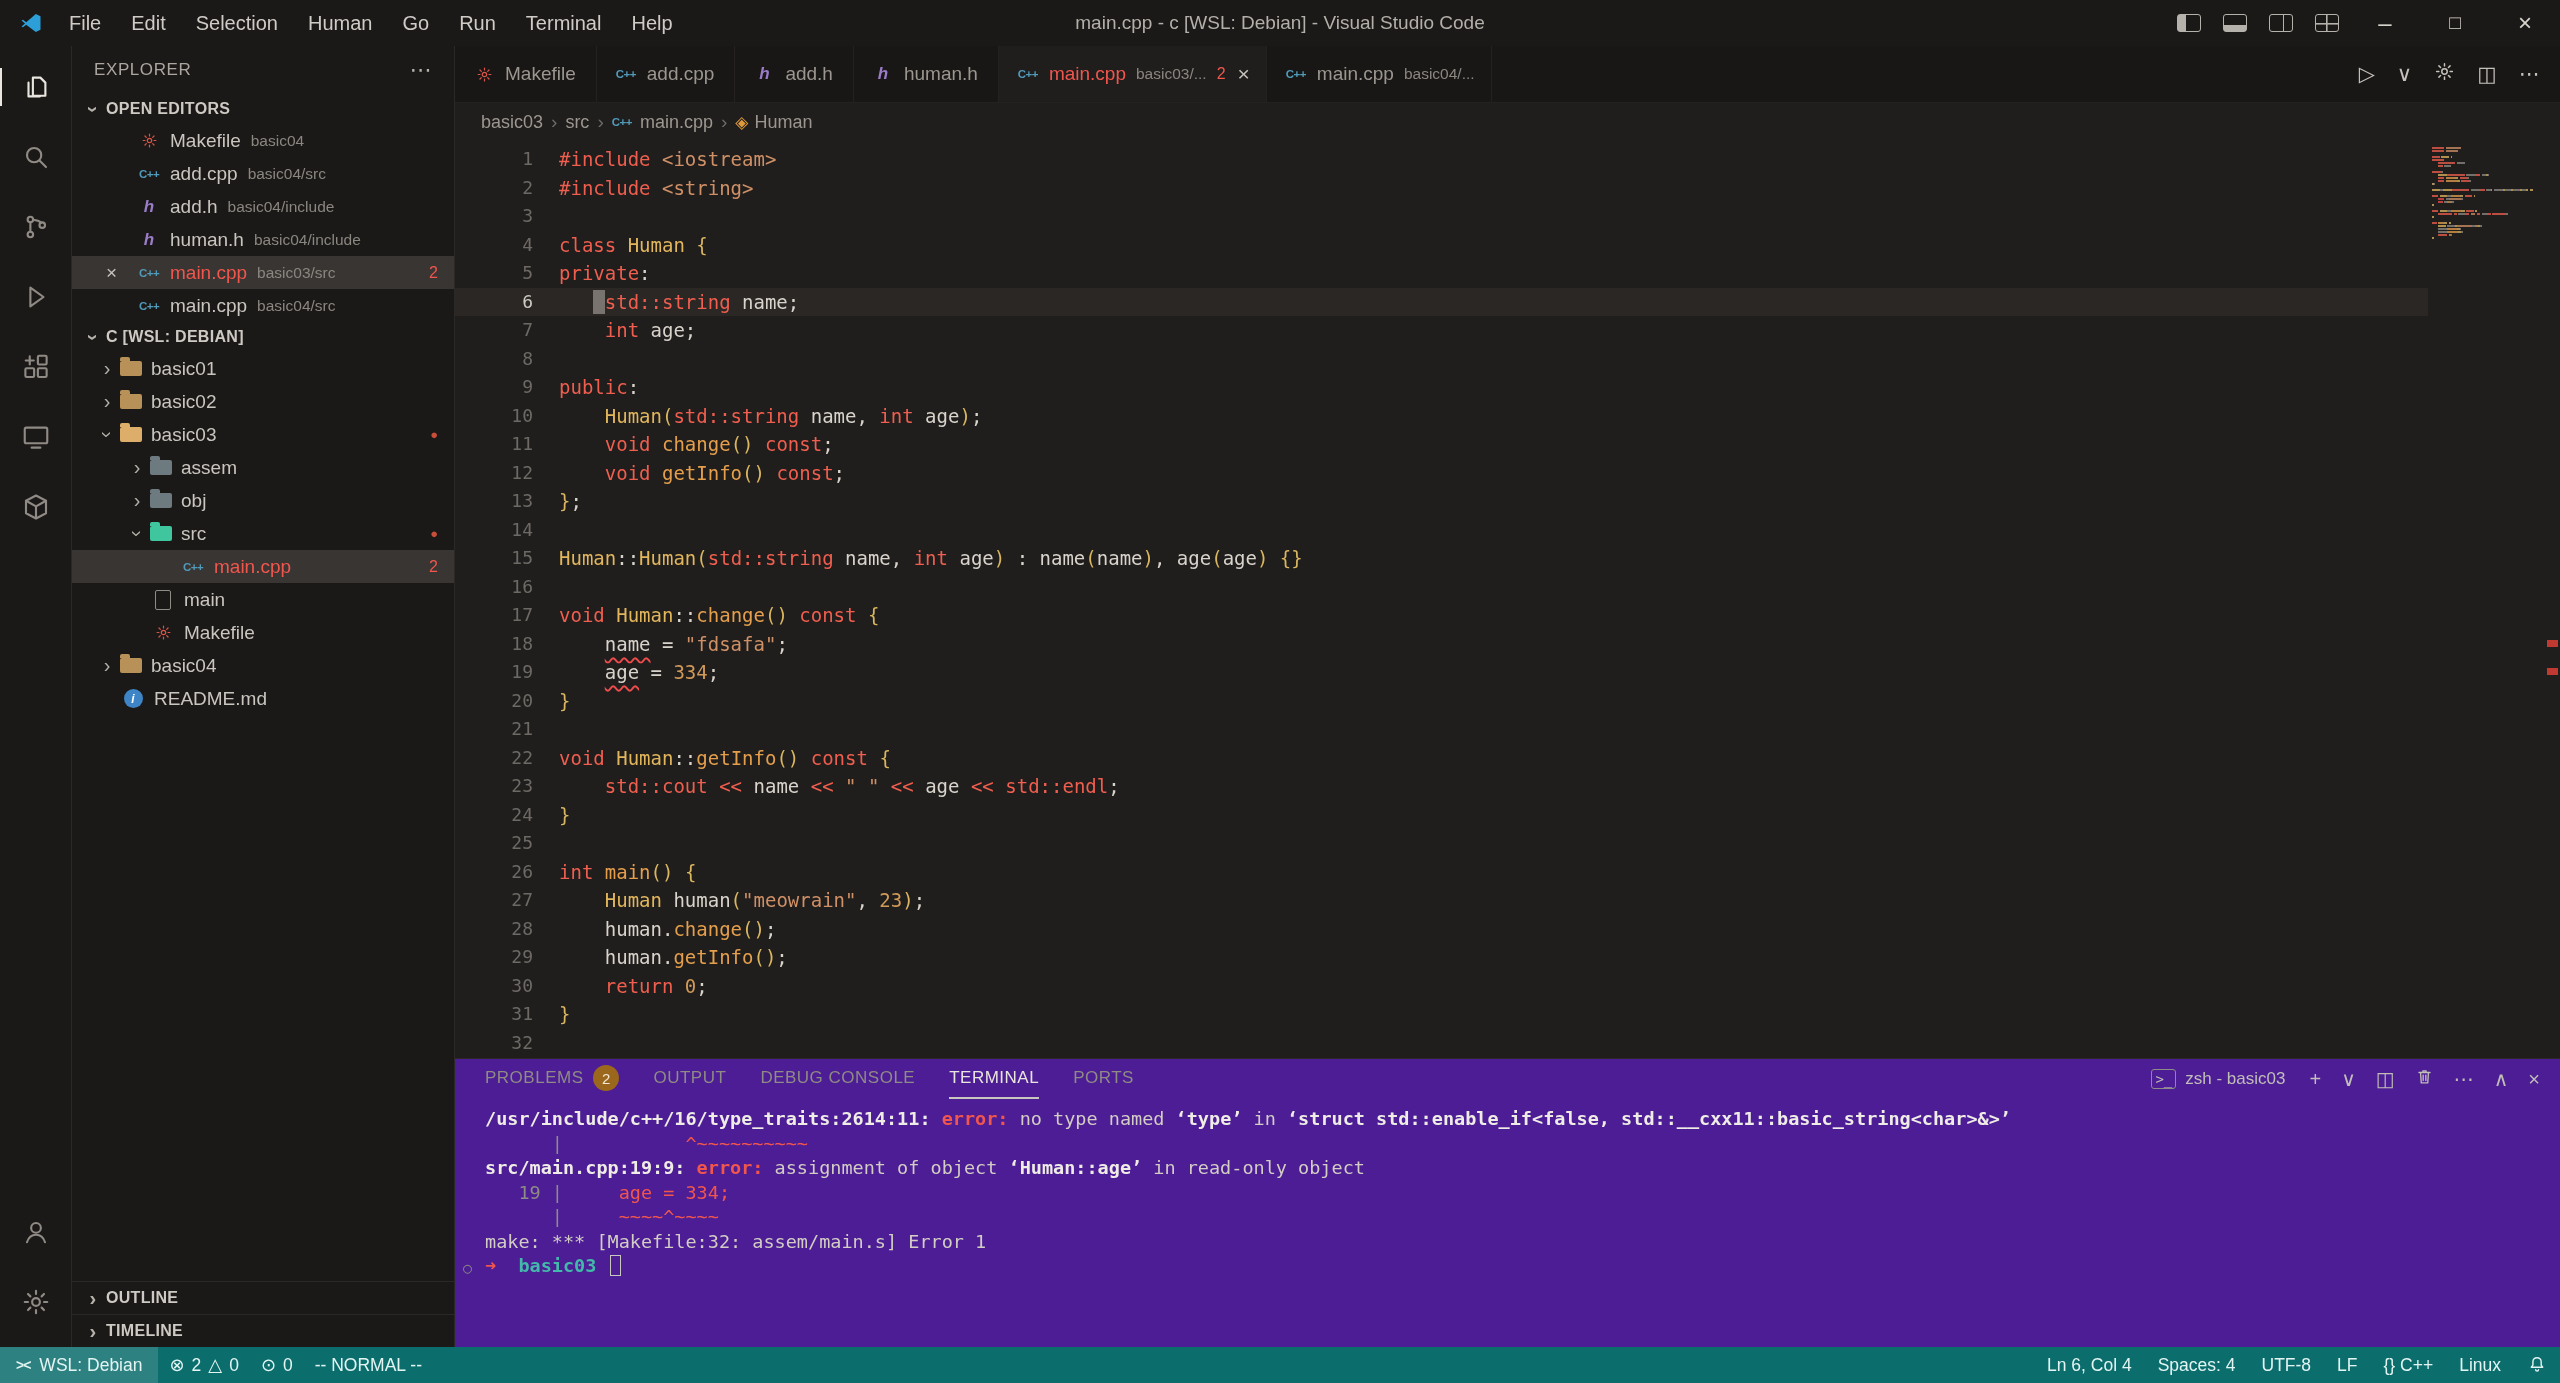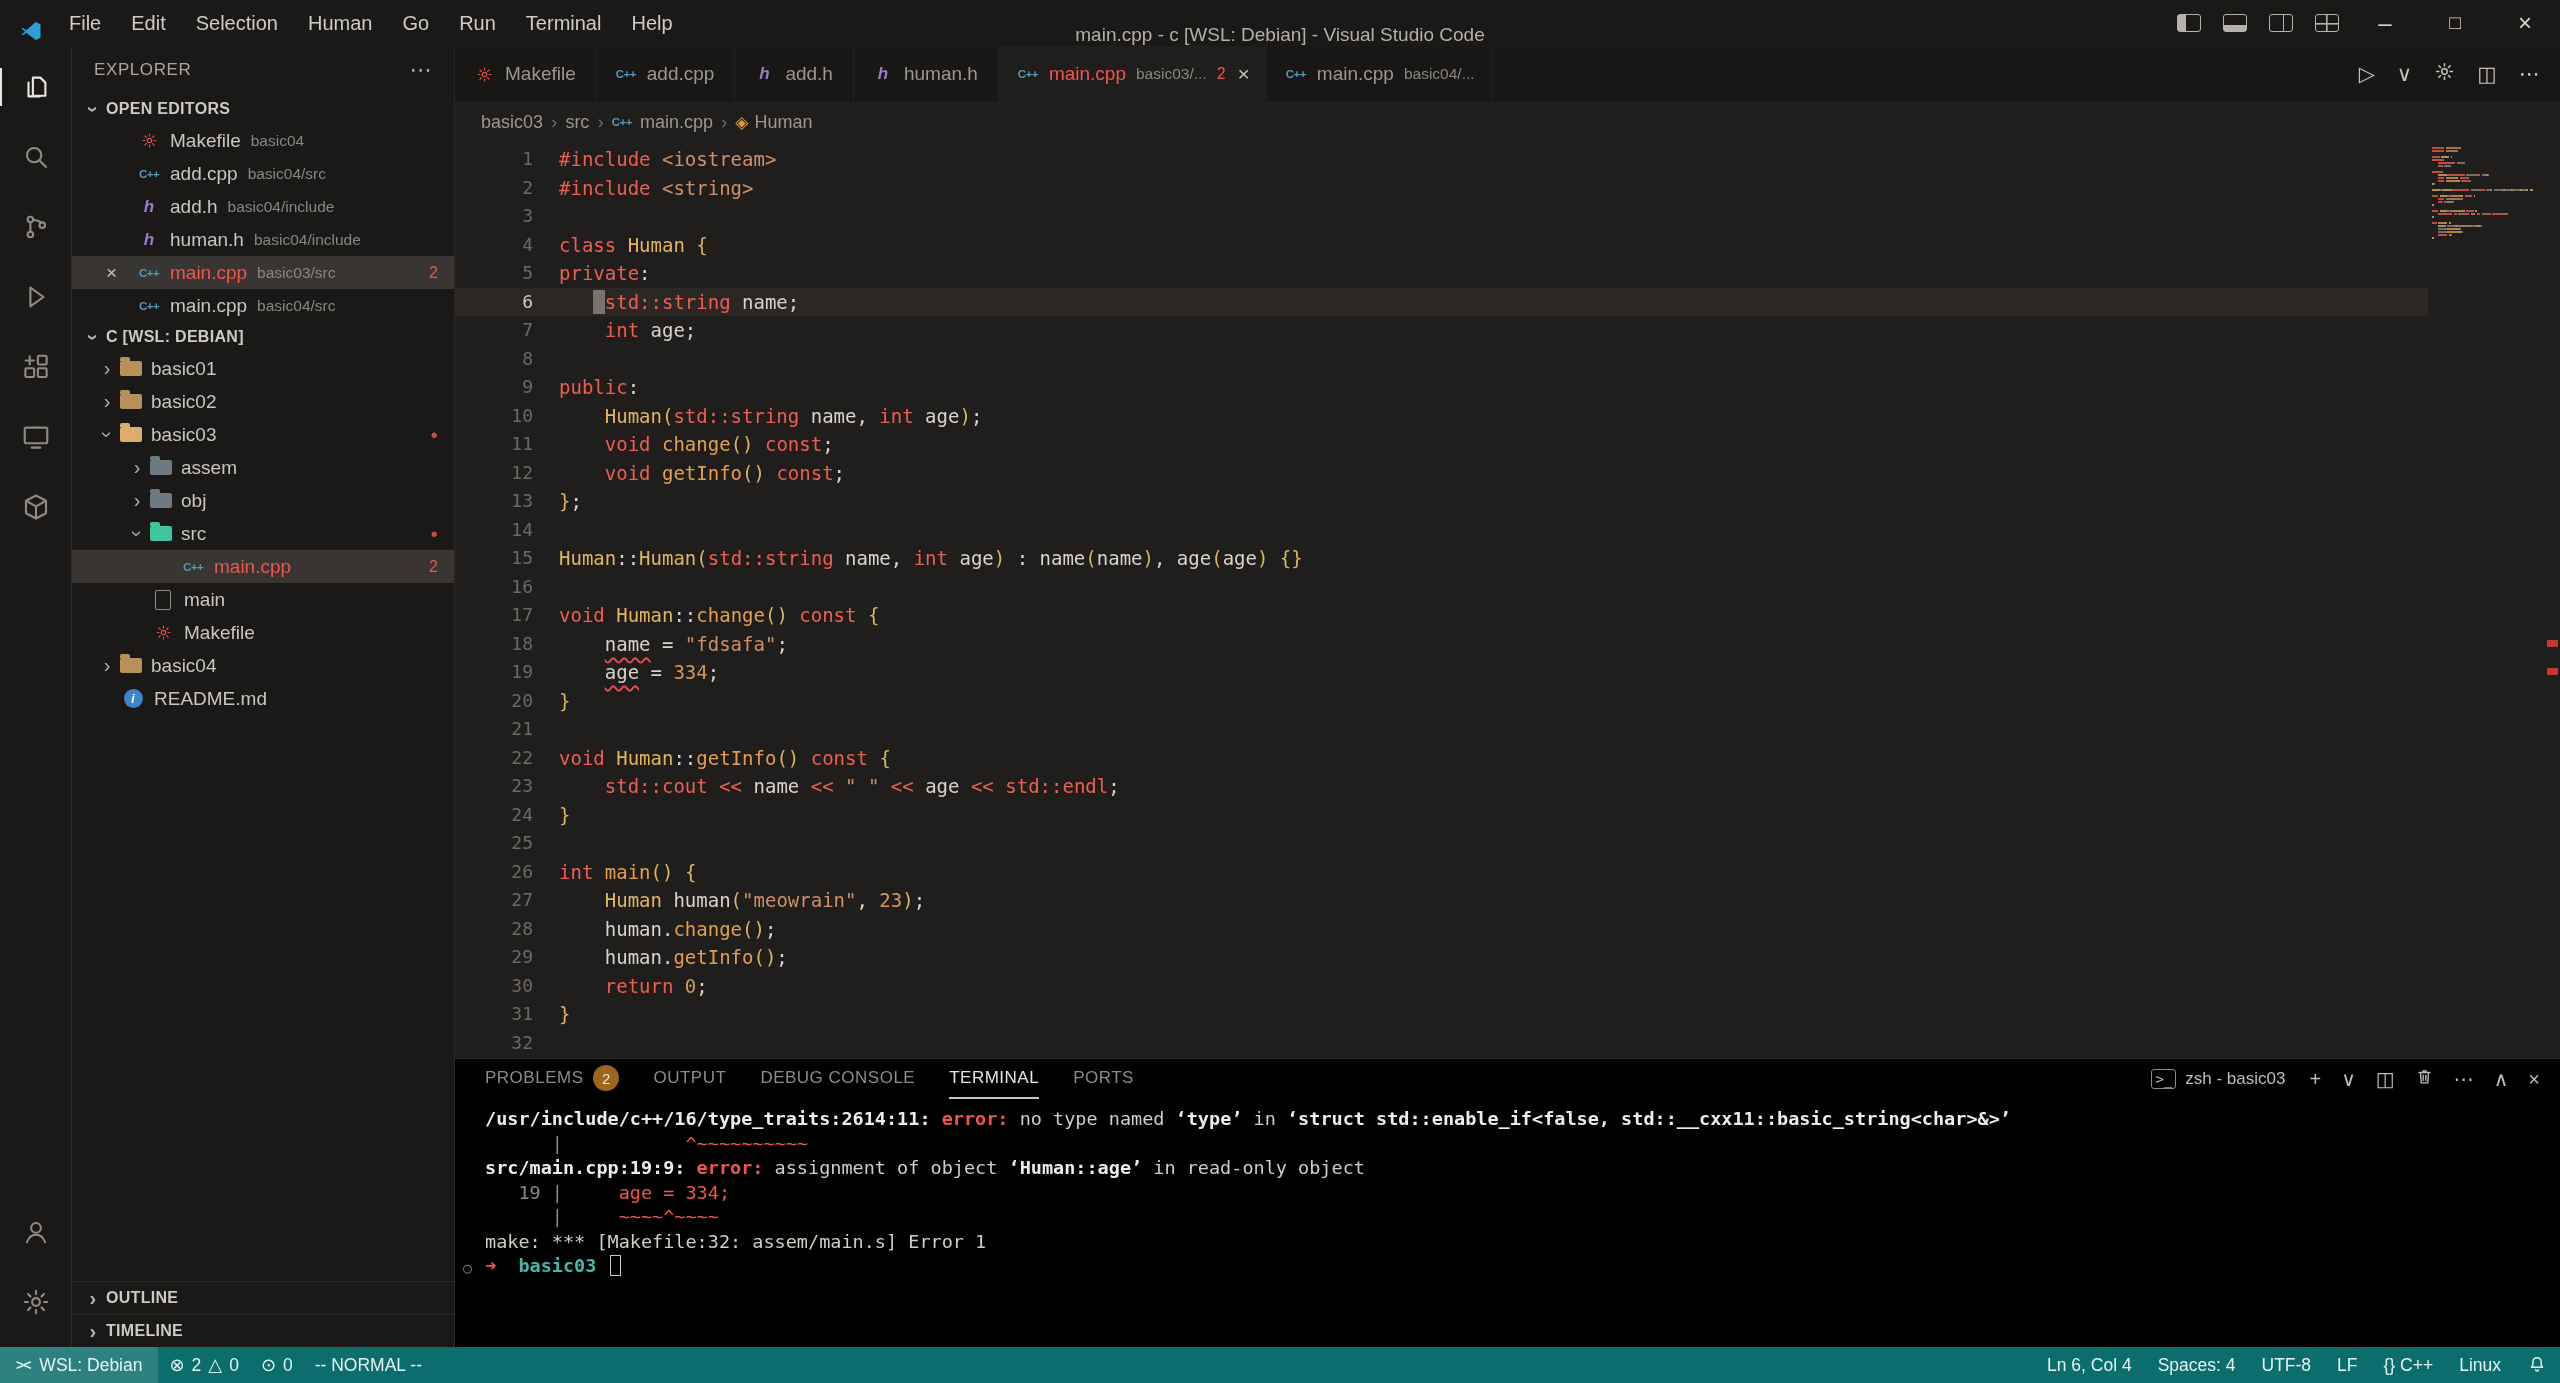--- a/index.html
+++ b/index.html
@@ -1,21 +1,21 @@
 <!DOCTYPE html>
 <html><head>
 <meta charset="utf-8">
 <style>
   *{margin:0;padding:0;box-sizing:border-box;user-select:none}
   html,body{width:2560px;height:1383px;overflow:hidden;background:#201e1d;
     font-family:"Liberation Sans","DejaVu Sans",sans-serif;color:#c9c5bf}
   .window{width:2560px;height:1383px;display:flex;flex-direction:column}
 
   
-  .titlebar{height:46px;background:#1b1918;display:flex;align-items:flex-end;position:relative;flex:none}
+  .titlebar{height:46px;background:#1b1918;display:flex;align-items:center;position:relative;flex:none}
   .logo{width:30px;height:30px;margin:0 8px 0 16px;display:flex;align-items:center;justify-content:center}
   .logo svg{width:24px;height:24px}
   .menus{display:flex;height:100%}
   .menu-item{padding:0 15px;font-size:20px;color:#cfcbc6;display:flex;align-items:center;cursor:default}
   .title-text{position:absolute;left:50%;transform:translateX(-50%);font-size:19px;color:#b3afa9;white-space:nowrap}
   .tb-right{margin-left:auto;display:flex;align-items:center;height:100%}
   .lay-btn{width:46px;height:100%;display:flex;align-items:center;justify-content:center}
   .lay{width:24px;height:18px;border:1.6px solid #b5b1ab;border-radius:3px;position:relative}
   .lay.sb::before{content:"";position:absolute;left:0;top:0;bottom:0;width:8px;background:#b5b1ab}
   .lay.pn::before{content:"";position:absolute;left:0;right:0;bottom:0;height:6px;background:#b5b1ab}
@@ -104,21 +104,21 @@
   .minimap{position:absolute;top:6px;right:16px;width:112px}
   .mm-line{height:2px;margin-bottom:1px;display:flex}
   .mm-line span{height:2px;display:inline-block;flex:none;opacity:.75}
   .mm-sp{background:transparent !important}
   .mmc-k,.mmc-t,.mmc-o{background:#ef5e4e}.mmc-c{background:#e2b65c}.mmc-f{background:#e59f4c}
   .mmc-s{background:#cf9066}.mmc-n{background:#d29a58}.mmc-b{background:#d9b65f}
   .mmc-p{background:#8f8b85}.mmc-e{background:#f14c4c}
   .ruler-mark{position:absolute;right:2px;width:11px;height:7px;background:#c03a31}
 
   
-  .panel{height:289px;flex:none;border-top:1px solid #2b2826;display:flex;flex-direction:column;background:#000000}
+  .panel{height:289px;flex:none;border-top:1px solid #2b2826;display:flex;flex-direction:column;background:#4c1d95}
   .panel-head{height:40px;flex:none;display:flex;align-items:center;padding:0 20px 0 30px}
   .ptab{margin-right:34px;font-size:17px;letter-spacing:.5px;color:#8f8b85;height:100%;display:flex;align-items:center;gap:10px;border-bottom:2px solid transparent}
   .ptab.active{color:#e8e4de;border-bottom-color:#c9c5bf}
   .pbadge{width:26px;height:26px;border-radius:50%;background:#9a671d;color:#f3e8d2;font-size:15px;display:flex;align-items:center;justify-content:center}
   .panel-actions{margin-left:auto;display:flex;align-items:center;gap:20px;color:#c1bdb7;font-size:20px}
   .panel-actions svg{width:19px;height:19px}
   .term-label{display:flex;align-items:center;gap:9px;font-size:17px;color:#c1bdb7;margin-right:4px}
   .shell-glyph{font-family:"DejaVu Sans Mono",monospace;font-size:14px;border:1.4px solid #8f8b85;border-radius:3px;padding:1px 3px;color:#c1bdb7}
   .terminal{flex:1;padding:8px 0 0 30px;font-family:"DejaVu Sans Mono",monospace;font-size:18.5px;line-height:24.5px;position:relative;overflow:hidden}
   .tline{white-space:pre;position:relative}

